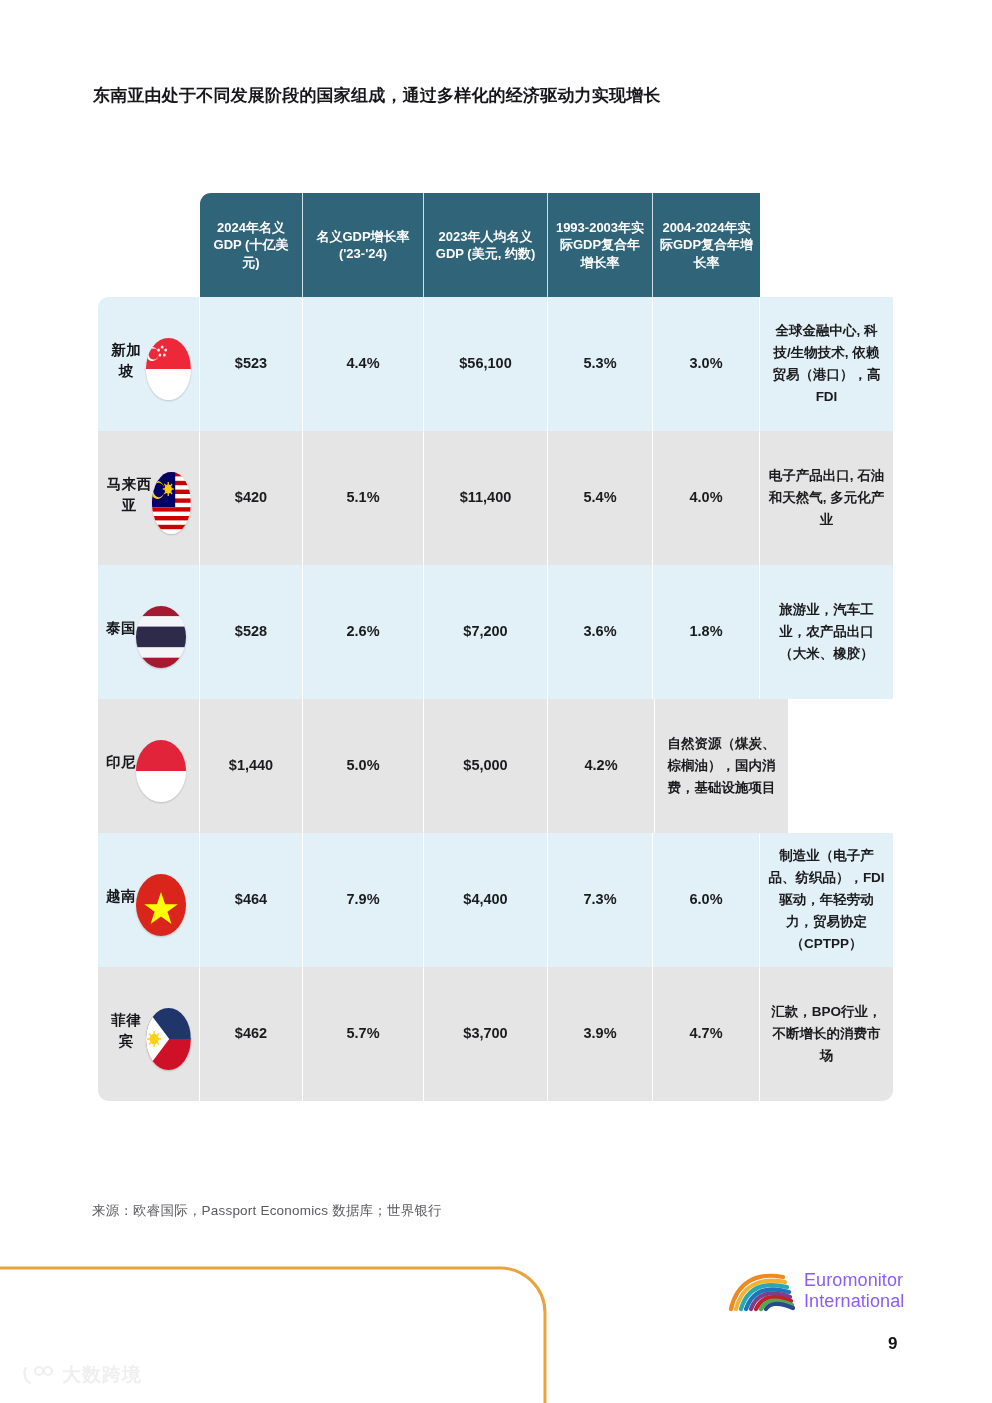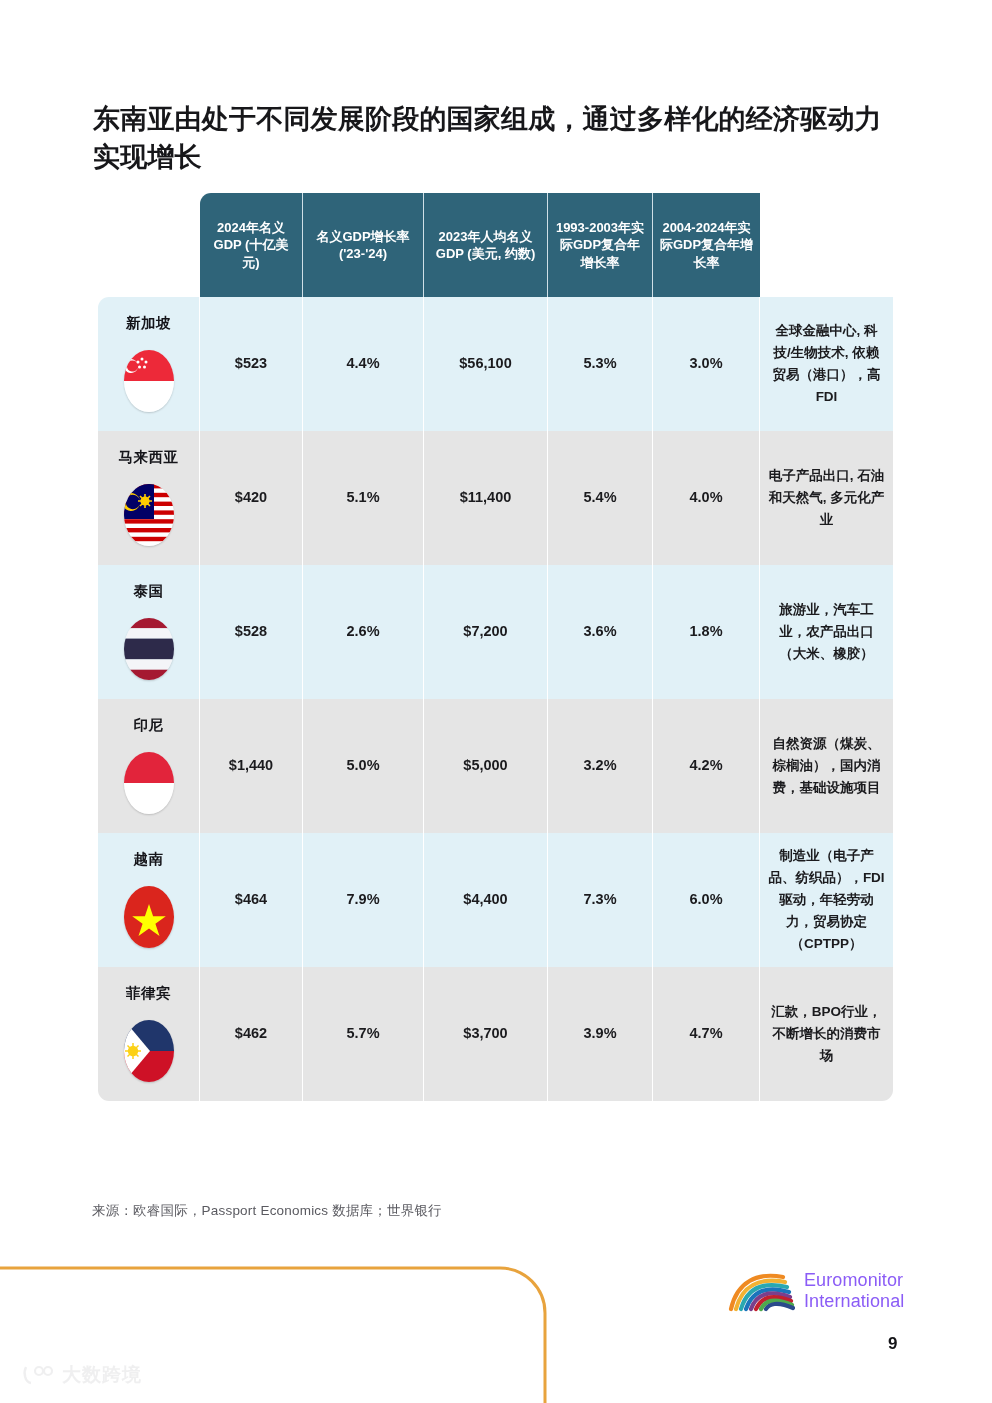--- a/index.html
+++ b/index.html
@@ -14,23 +14,23 @@
     position: relative;
     width: 992px;
     height: 1403px;
     background: #ffffff;
   }
 
   
   .title {
     position: absolute;
     left: 93px;
-    top: 100px;
+    top: 84px;
     width: 790px;
-    font-size: 27px;
+    font-size: 17px;
     font-weight: bold;
     line-height: 1.42;
     color: #17171a;
     letter-spacing: 0.2px;
   }
 
   
   .table-wrap {
     position: absolute;
     left: 98px;
@@ -79,21 +79,21 @@
   .brow .cell:last-child { border-right: none; }
   .brow.odd .cell  { background: #e1f1f7; }
   .brow.even .cell { background: #e5e5e5; }
 
   .brow.first .c-country { border-top-left-radius: 11px; }
   .brow.last  .c-country { border-bottom-left-radius: 11px; }
   .brow.last  .c-drivers { border-bottom-right-radius: 11px; }
 
   
   .c-country {
-    flex-direction: column;
+    flex-direction: row;
     justify-content: flex-start !important;
     padding-top: 16px !important;
     position: relative;
   }
   .country-name {
     font-size: 14.5px;
     font-weight: bold;
     color: #15151a;
     margin-bottom: 16px;
     letter-spacing: .5px;
@@ -296,21 +296,20 @@
         <div class="flag">
           <svg viewBox="0 0 50 62" preserveAspectRatio="none">
             <rect y="0" width="50" height="31" fill="#e2243b"></rect>
             <rect y="31" width="50" height="31" fill="#ffffff"></rect>
           </svg>
         </div>
       </div>
       <div class="cell c-gdp">$1,440</div>
       <div class="cell c-growth">5.0%</div>
       <div class="cell c-percap">$5,000</div>
-      <div class="cell c-cagr1">3.2%</div>
       <div class="cell c-cagr2">4.2%</div>
       <div class="cell c-drivers">自然资源（煤炭、棕榈油），国内消费，基础设施项目</div>
     </div>
 
     <div class="trow brow odd">
       <div class="cell c-country">
         <div class="country-name">越南</div>
         <div class="flag">
           <svg viewBox="0 0 50 62" preserveAspectRatio="none">
             <rect width="50" height="62" fill="#da251d"></rect>

